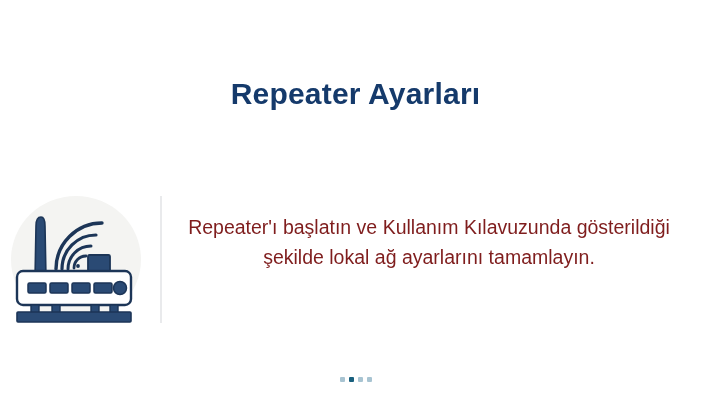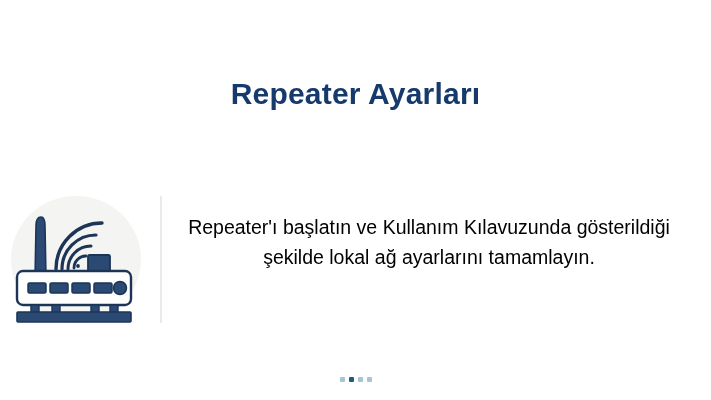--- a/index.html
+++ b/index.html
@@ -86,21 +86,21 @@
   
   .body-text {
     position: absolute;
     left: 183px;
     top: 22px;
     width: 492px;
     text-align: center;
     font-size: 19.5px;
     line-height: 30px;
     font-weight: normal;
-    color: #000000;
+    color: #7f1d1d;
   }
 
   
   .dots {
     position: absolute;
     left: 0;
     top: 377px;
     width: 711px;
     display: flex;
     justify-content: center;

